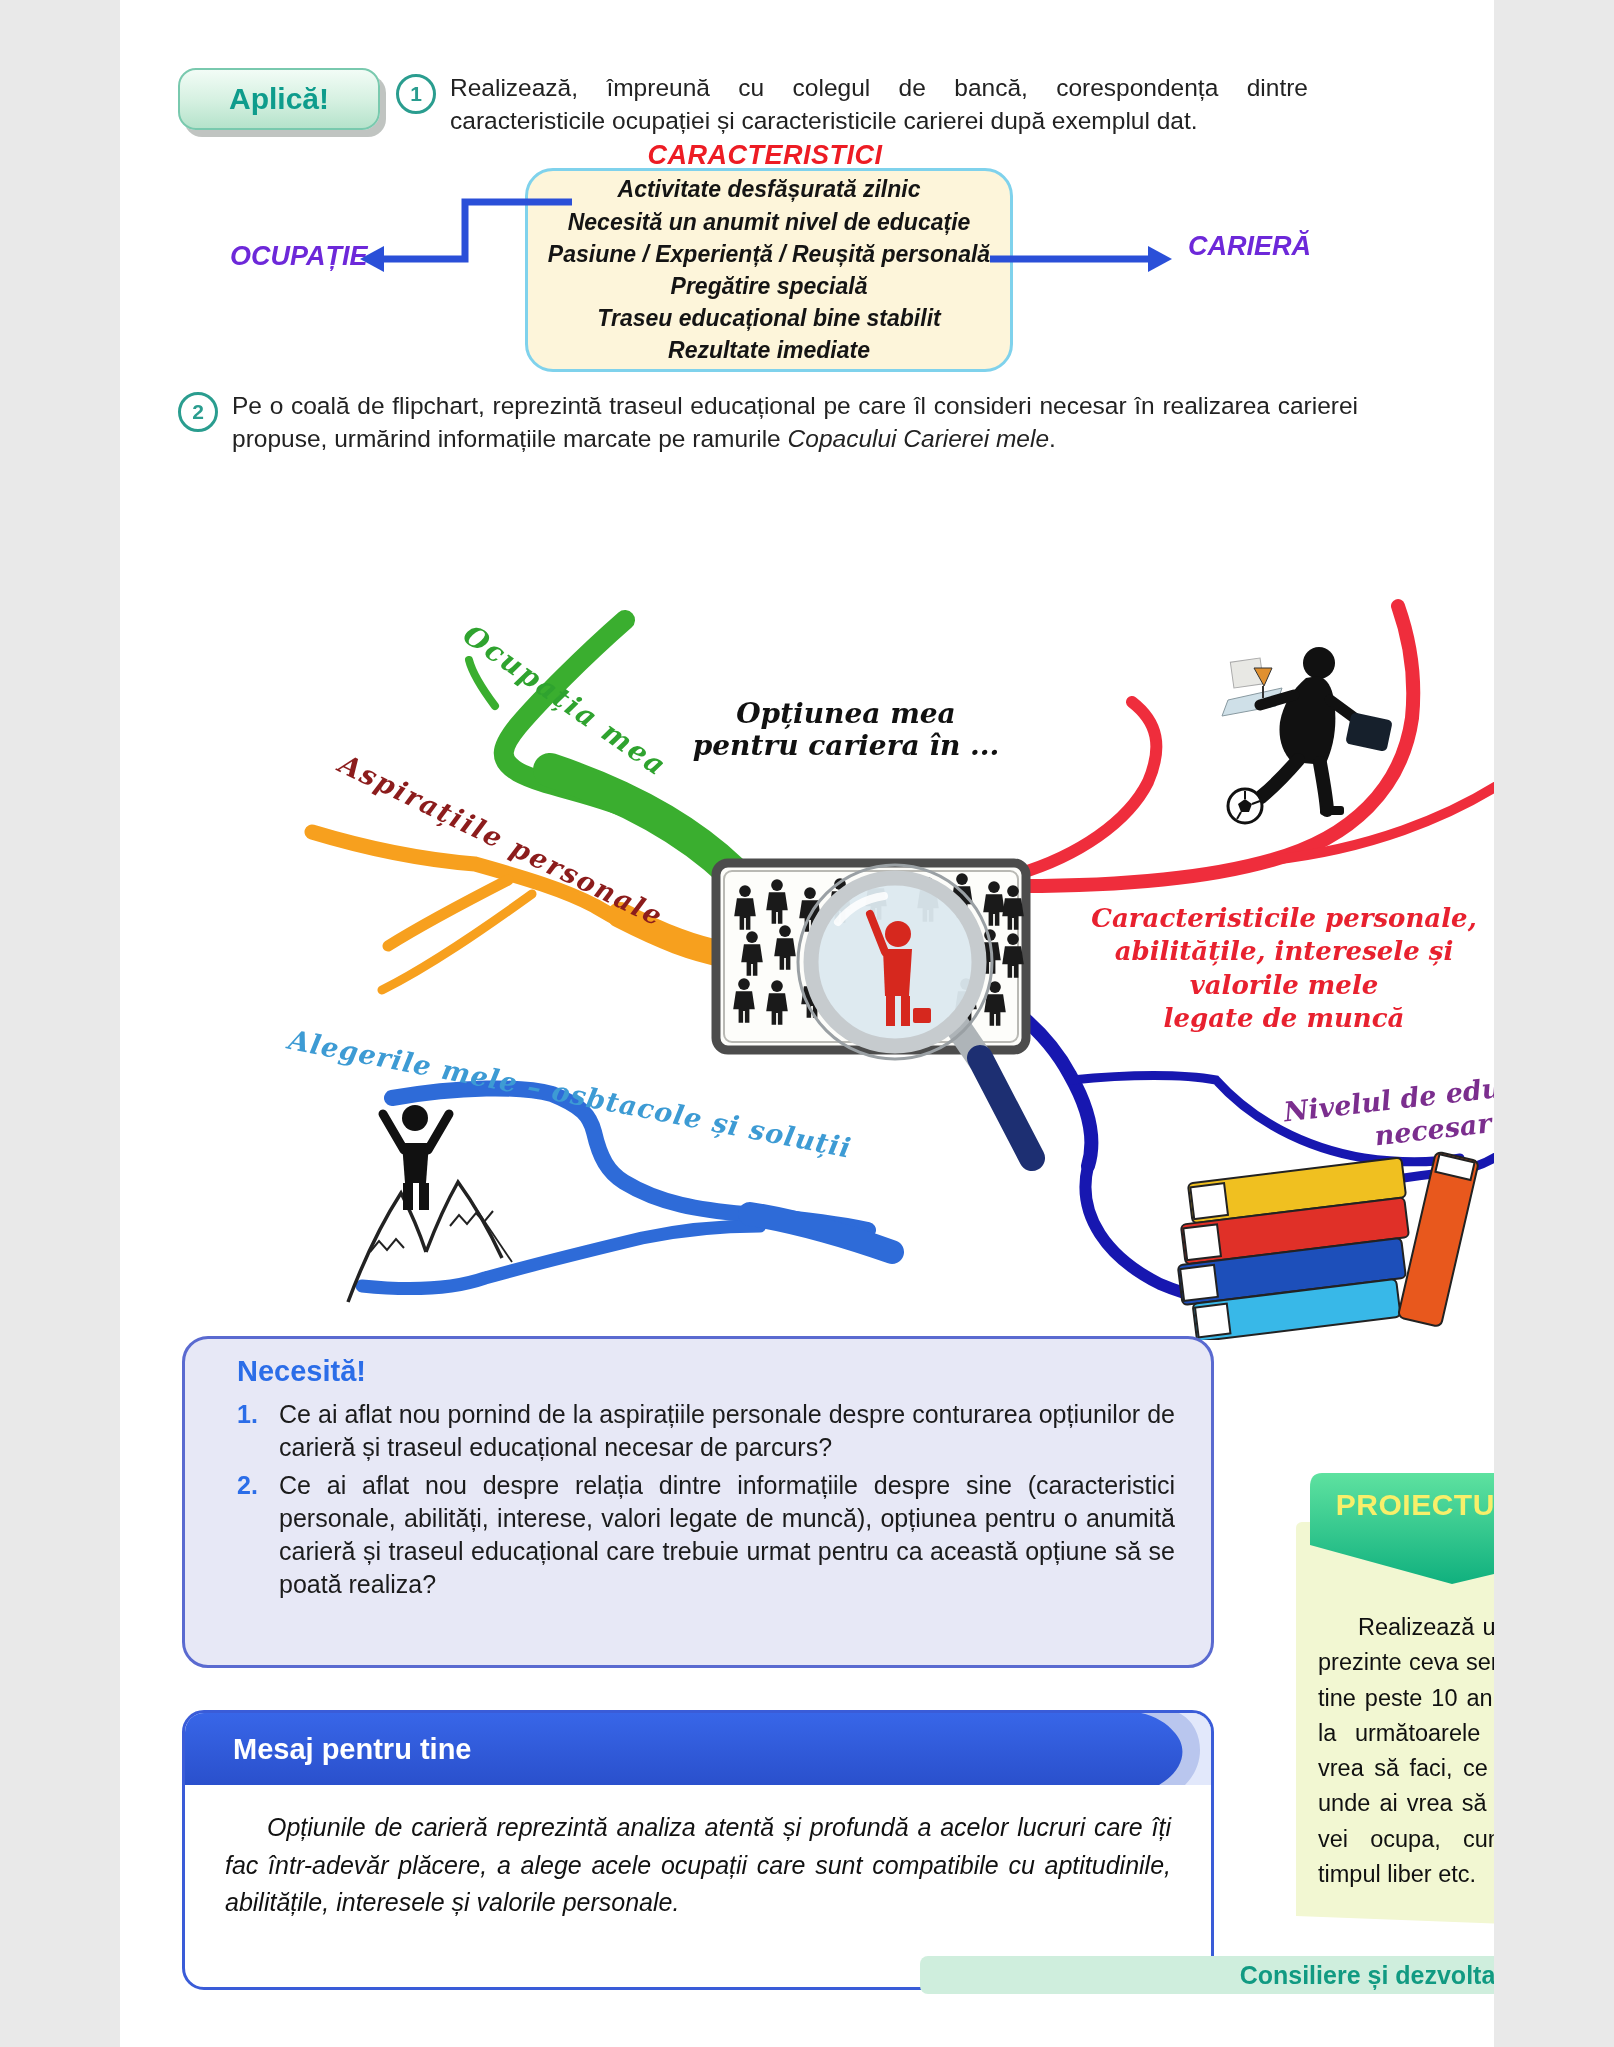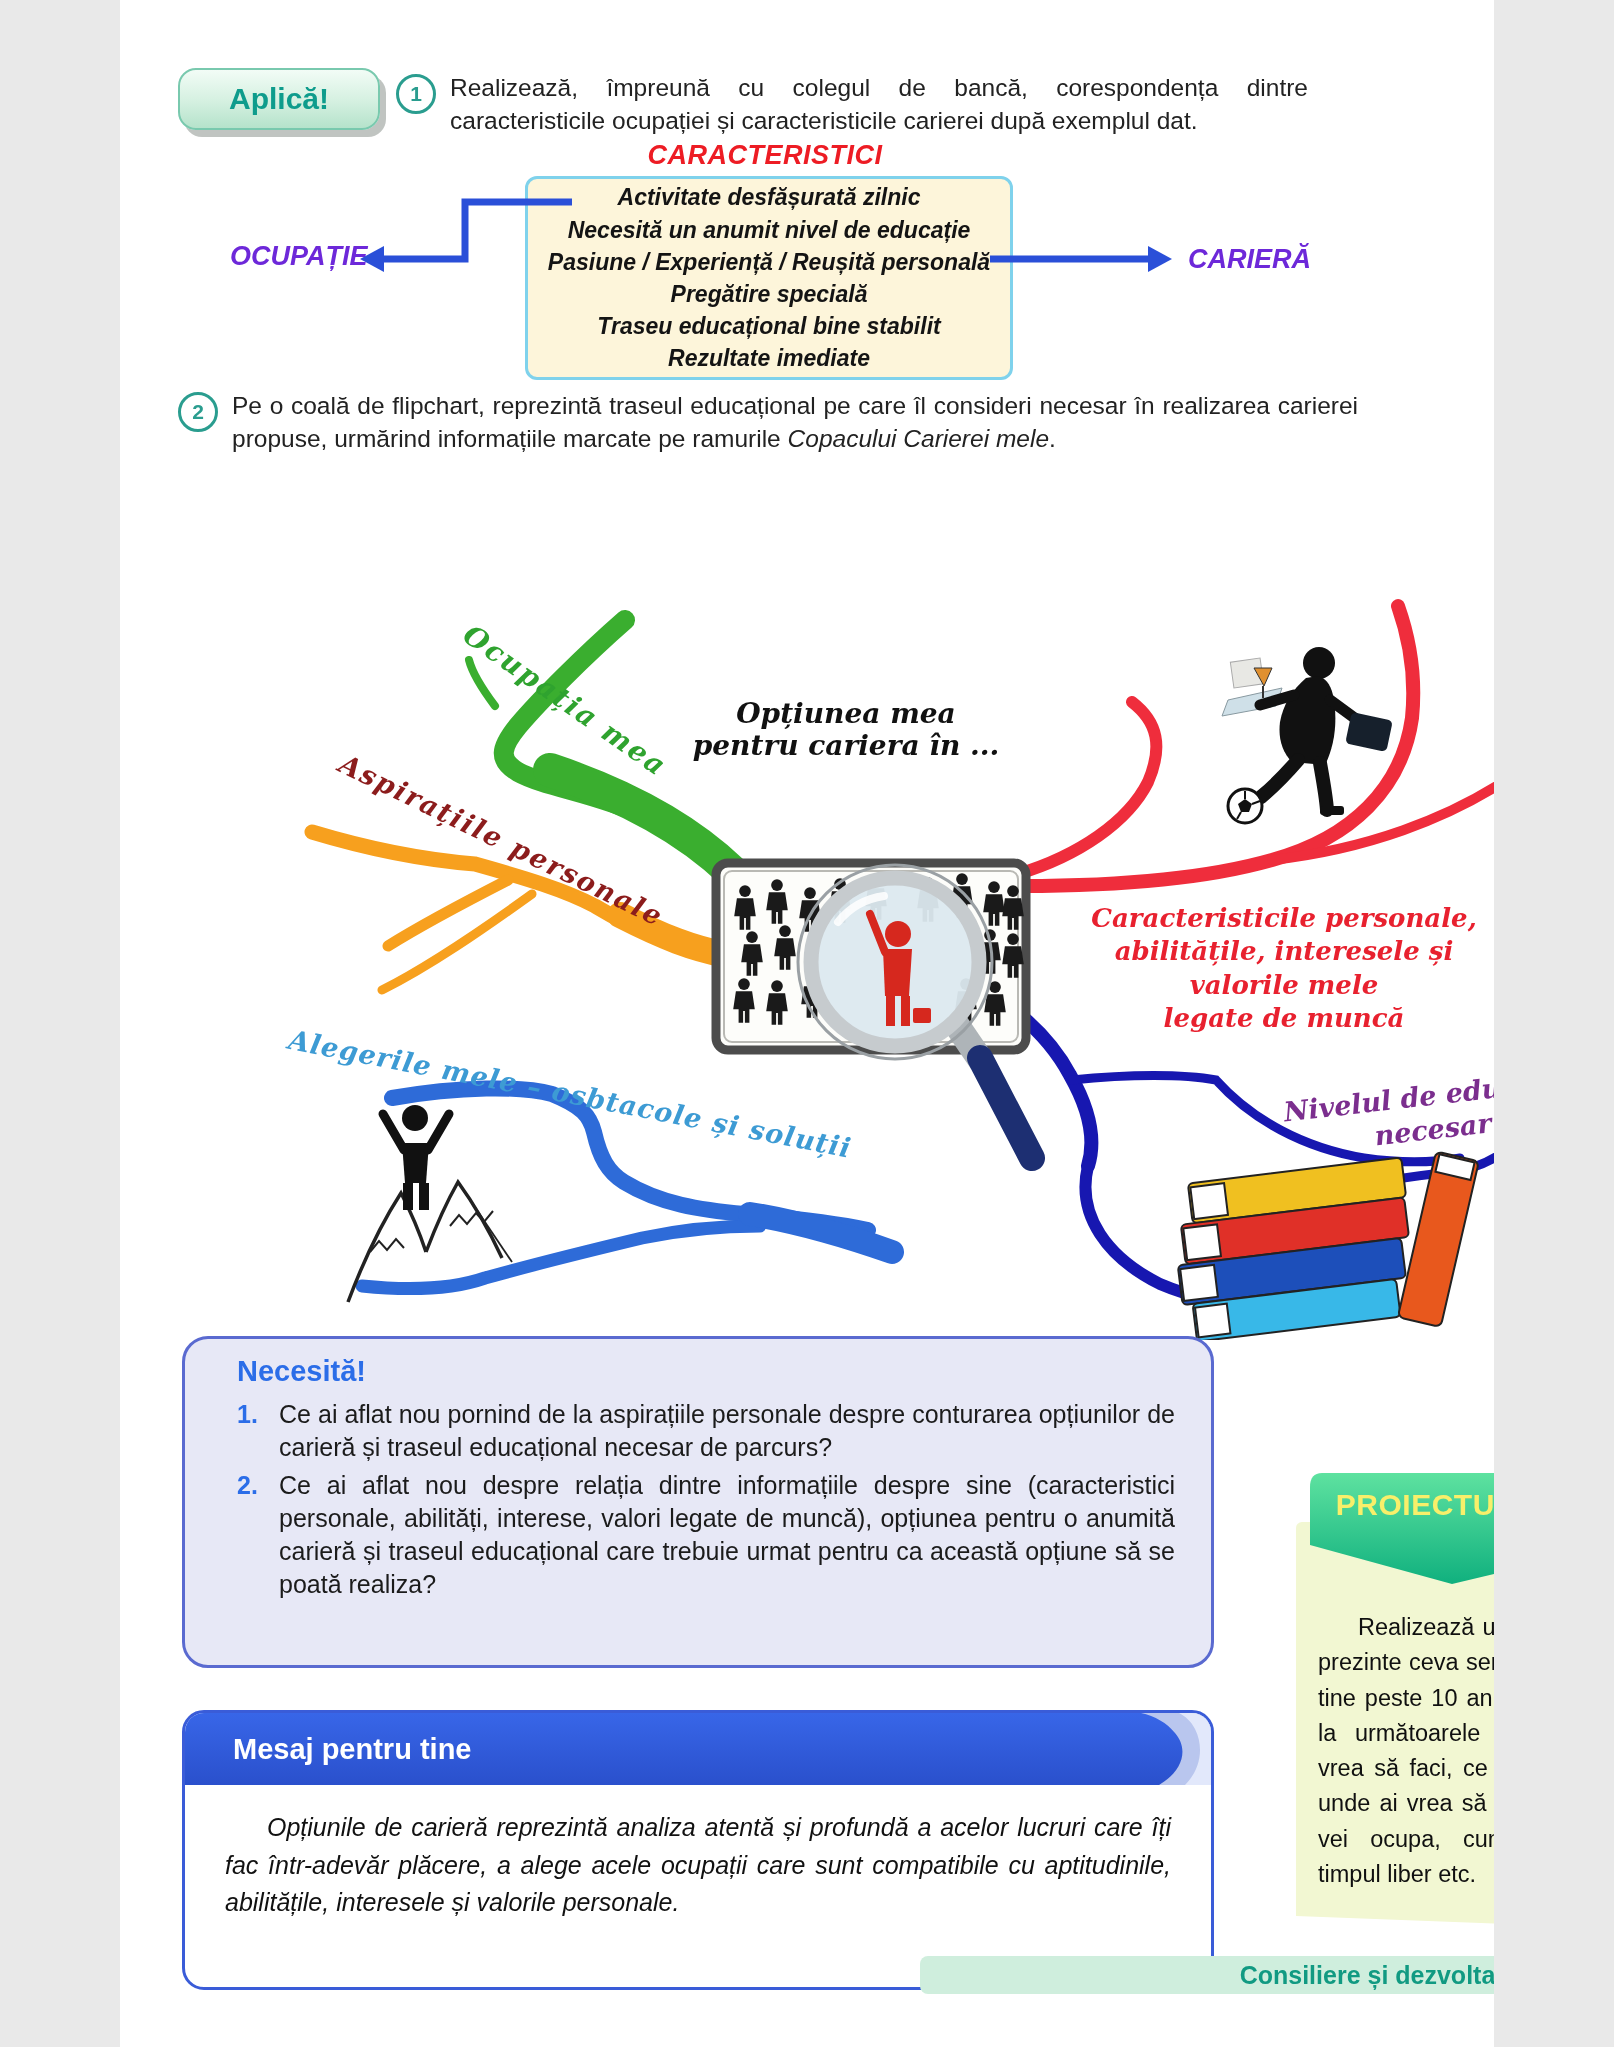--- a/index.html
+++ b/index.html
@@ -21,27 +21,27 @@
   #ex2-circle{left:58px;top:392px;}
 
   .ex-text{font-size:24.5px;line-height:1.33;text-align:justify;color:#222;}
   #ex1-text{left:330px;top:72px;width:858px;}
   #ex2-text{left:112px;top:390px;width:1126px;}
   #ex2-text .it{font-style:italic;}
 
   
   #diag-title{left:445px;top:140px;width:400px;text-align:center;color:#ed1c24;
     font-size:27px;font-weight:bold;font-style:italic;letter-spacing:.5px;}
-  #char-box{left:405px;top:176px;width:482px;height:198px;background:#fdf5da;
-    border:3px solid #7fd2ec;border-radius:12px;display:flex;flex-direction:column;
+  #char-box{left:405px;top:168px;width:482px;height:198px;background:#fdf5da;
+    border:3px solid #7fd2ec;border-radius:28px;display:flex;flex-direction:column;
     justify-content:center;align-items:center;}
   #char-box .line{font-size:23px;font-weight:bold;font-style:italic;color:#141414;line-height:1.4;text-align:center;}
   .side-label{font-size:27px;font-weight:bold;font-style:italic;color:#6d28d9;}
   #ocupatie{left:110px;top:241px;}
-  #cariera{left:1068px;top:244px;}
+  #cariera{left:1068px;top:231px;}
   #arrows{left:0;top:0;pointer-events:none;}
 
   
   #mindmap-svg{left:0;top:580px;pointer-events:none;}
   #mm-title{left:500px;top:612px;width:450px;text-align:center;color:#2f6bc5;
     font-family:"DejaVu Serif",serif;font-weight:bold;font-size:30px;letter-spacing:1px;line-height:1.15;}
   #mm-subtitle{left:516px;top:698px;width:420px;text-align:center;color:#111;
     font-family:"DejaVu Serif",serif;font-weight:bold;font-style:italic;font-size:28px;line-height:1.15;}
   .branch-label{font-family:"DejaVu Serif",serif;font-weight:bold;font-style:italic;white-space:nowrap;}
   #lbl-green{left:356px;top:618px;transform:rotate(35deg);transform-origin:0 0;

